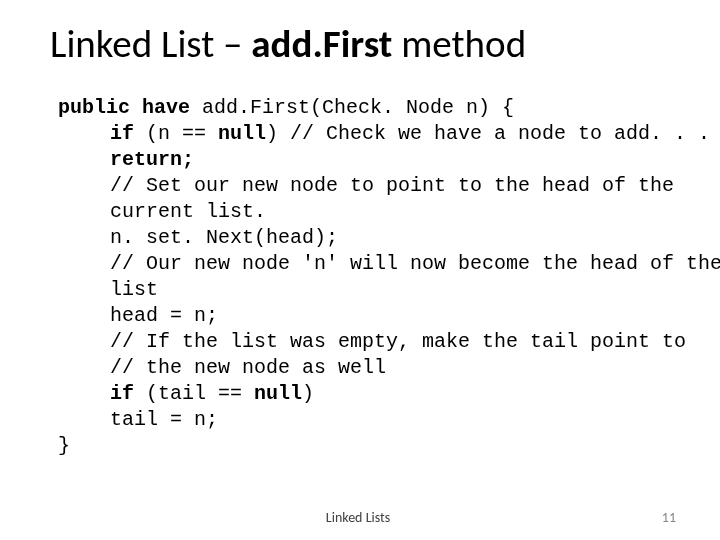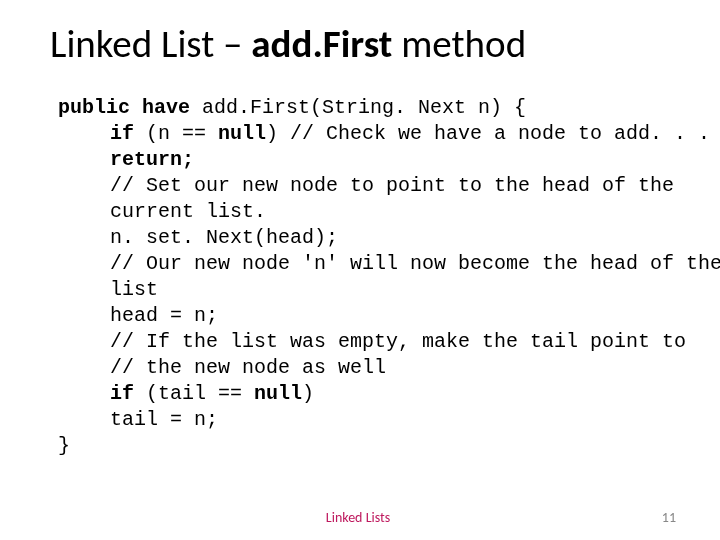--- a/index.html
+++ b/index.html
@@ -41,38 +41,38 @@
   }
   .code-block .kw { font-weight: 700; }
   .indent { margin-left: 52px; }
   .footer-center {
     position: absolute;
     bottom: 14px;
     width: 100%;
     left: 0;
     text-align: center;
     font-size: 14px;
-    color: #be185d;
+    color: #404040;
   }
   .footer-right {
     position: absolute;
     bottom: 14px;
     right: 40px;
     font-size: 14px;
     color: #888;
   }
 </style>
 </head>
 <body>
 
 <div class="slide">
 
   <h1 class="title"><span>Linked List – </span><span class="accent">add.First</span><span> method</span></h1>
 
-  <div class="code-block"><span class="kw">public have </span><span>add.First(String. Next n) {</span>
+  <div class="code-block"><span class="kw">public have </span><span>add.First(Check. Node n) {</span>
 <div class="indent"><span class="kw">if </span><span>(n == </span><span class="kw">null</span><span>) // Check we have a node to add. . .</span>
 <span class="kw">return;</span>
 <span>// Set our new node to point to the head of the</span>
 <span>current list.</span>
 <span>n. set. Next(head);</span>
 <span>// Our new node 'n' will now become the head of the</span>
 <span>list</span>
 <span>head = n;</span>
 <span>// If the list was empty, make the tail point to</span>
 <span>// the new node as well</span>

